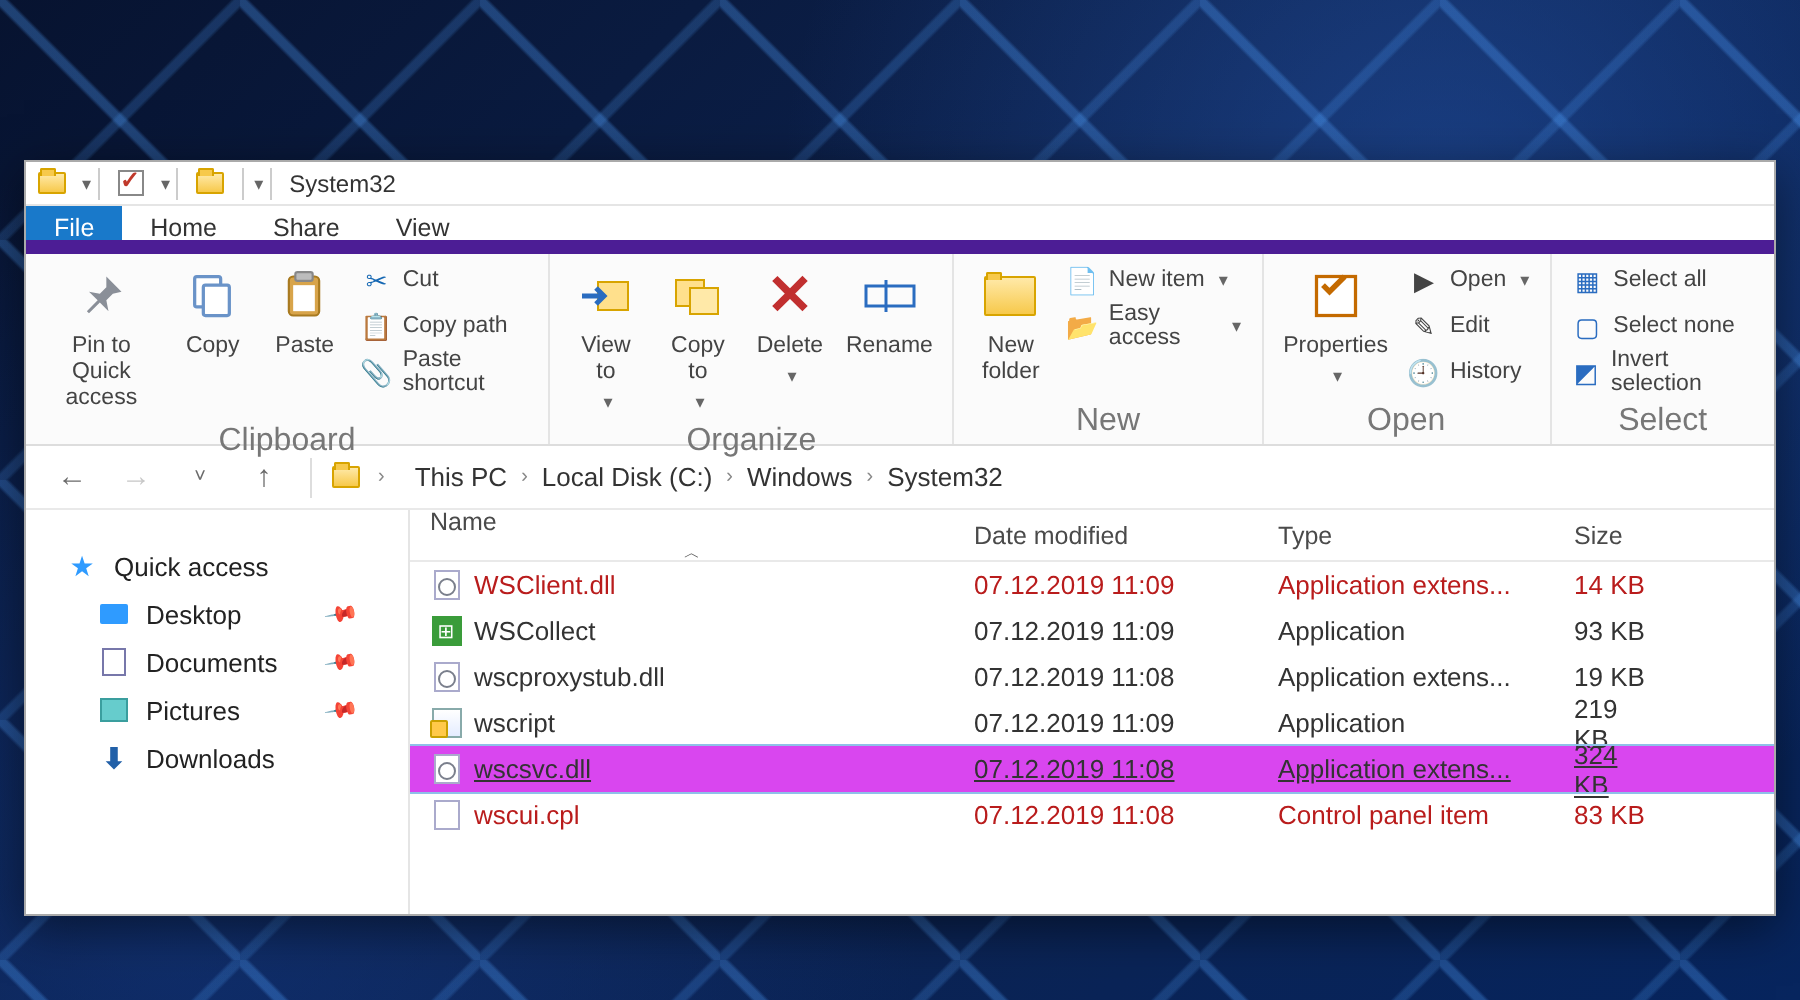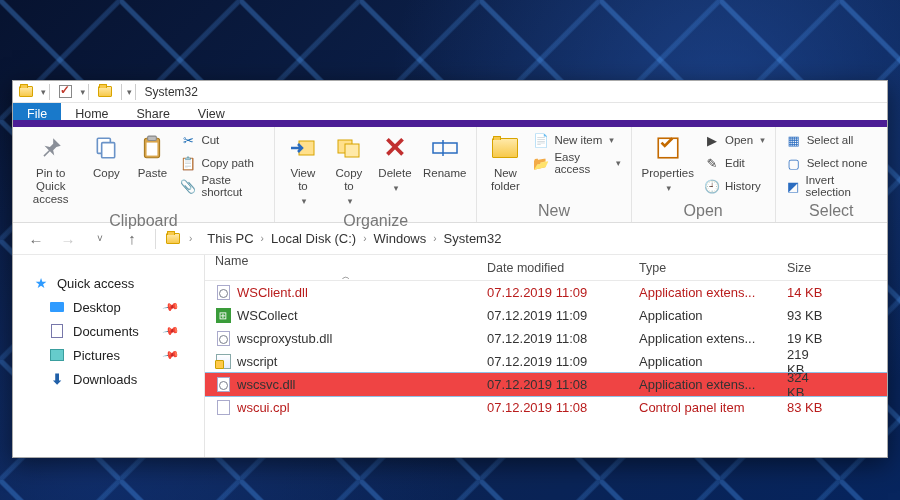--- a/index.html
+++ b/index.html
@@ -66,21 +66,21 @@
   .colhead{display:flex;height:26px;align-items:center;border-bottom:1px solid #e9e9e9;color:#4a4a4a;font-size:12.5px;}
   .colhead>div,.row>div{padding-left:10px;}
   .c-name{width:272px;}
   .c-date{width:152px;}
   .c-type{width:148px;}
   .c-size{width:70px;padding-right:18px;}
   .sortmark{font-size:8px;color:#555;display:inline-block;width:100%;text-align:center;margin-top:-3px;}
   .rows{flex:1;overflow:hidden;}
   .row{display:flex;height:23px;align-items:center;}
   .row.cut{color:#b91c1c;}
-  .row.sel{background:#ef4444;outline:1px solid #8fc1e8;}
+  .row.sel{background:#d946ef;outline:1px solid #8fc1e8;text-decoration:underline;}
   .row .ficon{width:16px;height:16px;margin-right:6px;display:inline-flex;align-items:center;justify-content:center;vertical-align:middle;}
   .row .fname{display:flex;align-items:center;}
   .gearfile{width:13px;height:15px;background:#fff;border:1px solid #aac;position:relative;}
   .gearfile::after{content:"";position:absolute;bottom:1px;right:1px;width:7px;height:7px;border:1.2px solid #7a7f8c;border-radius:50%;}
   .greenbox{width:15px;height:15px;background:#3a9c3a;color:#fff;font-size:10px;display:flex;align-items:center;justify-content:center;}
   .scriptico{width:15px;height:15px;background:linear-gradient(#fff,#e4ecff);border:1px solid #8aa;position:relative;}
   .scriptico::before{content:"";position:absolute;left:-2px;top:5px;width:7px;height:7px;background:#ffc94a;border:1px solid #caa000;border-radius:1px;}
   .cplfile{width:13px;height:15px;background:#fff;border:1px solid #aac;}
 </style>
 </head>

